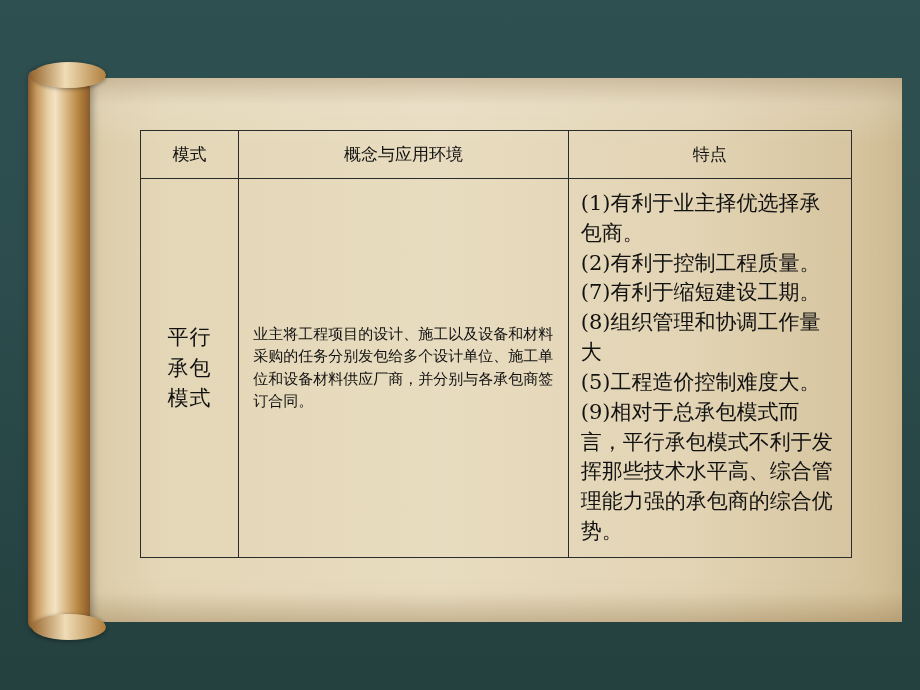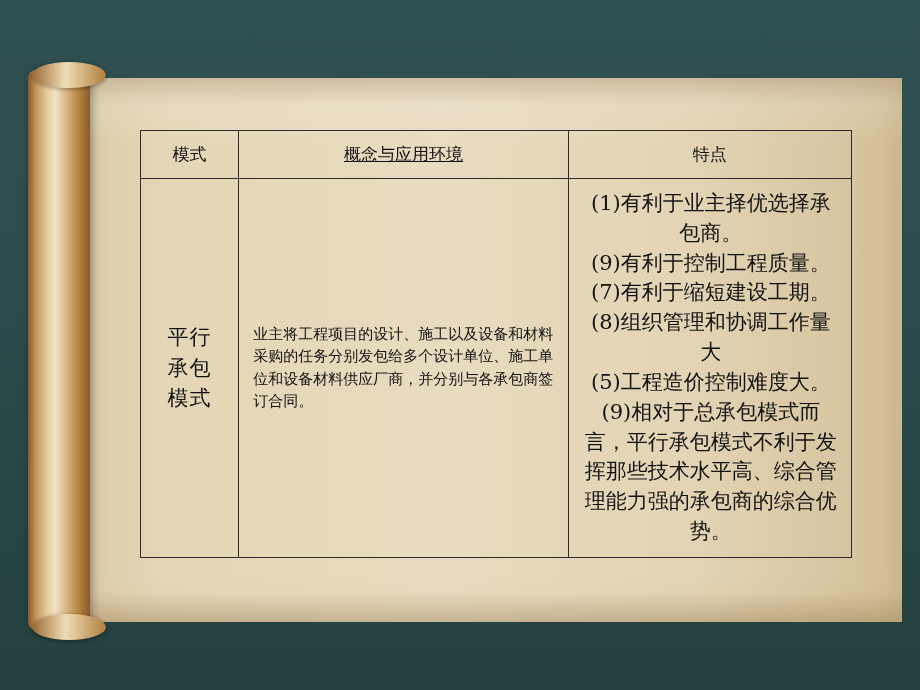--- a/index.html
+++ b/index.html
@@ -125,21 +125,21 @@
     vertical-align: middle;
     margin-left: 32px;
   }
   table.content-table th {
     font-size: 17px;
     font-weight: normal;
     padding: 12px 6px;
     text-align: center;
   }
   .col-mode { width: 90px; }
-  .col-concept { width: 336px; text-decoration: underline; }
+  .col-concept { width: 336px; }
   .col-feature { width: 286px; }
 
   td.mode-cell {
     text-align: center;
     font-size: 21px;
     line-height: 1.45;
     padding: 6px 4px;
     letter-spacing: 1px;
   }
   td.concept-cell {
@@ -152,21 +152,20 @@
     font-size: 21px;
     line-height: 1.42;
     padding: 10px 10px 10px 12px;
     text-align: left;
     vertical-align: top;
   }
   .feature-list {
     margin: 0;
     padding: 0;
     list-style: none;
-    text-align: center;
   }
   .feature-list li {
     margin: 0;
     padding: 0;
     text-indent: 0;
   }
 </style>
 </head>
 <body>
 
@@ -193,21 +192,21 @@
       <tr>
         <td class="mode-cell">
           <div>平行</div>
           <div>承包</div>
           <div>模式</div>
         </td>
         <td class="concept-cell">业主将工程项目的设计、施工以及设备和材料采购的任务分别发包给多个设计单位、施工单位和设备材料供应厂商，并分别与各承包商签订合同。</td>
         <td class="feature-cell">
           <ul class="feature-list">
             <li>(1)有利于业主择优选择承包商。</li>
-            <li>(9)有利于控制工程质量。</li>
+            <li>(2)有利于控制工程质量。</li>
             <li>(7)有利于缩短建设工期。</li>
             <li>(8)组织管理和协调工作量大</li>
             <li>(5)工程造价控制难度大。</li>
             <li>(9)相对于总承包模式而言，平行承包模式不利于发挥那些技术水平高、综合管理能力强的承包商的综合优势。</li>
           </ul>
         </td>
       </tr>
     </tbody>
   </table>
 

